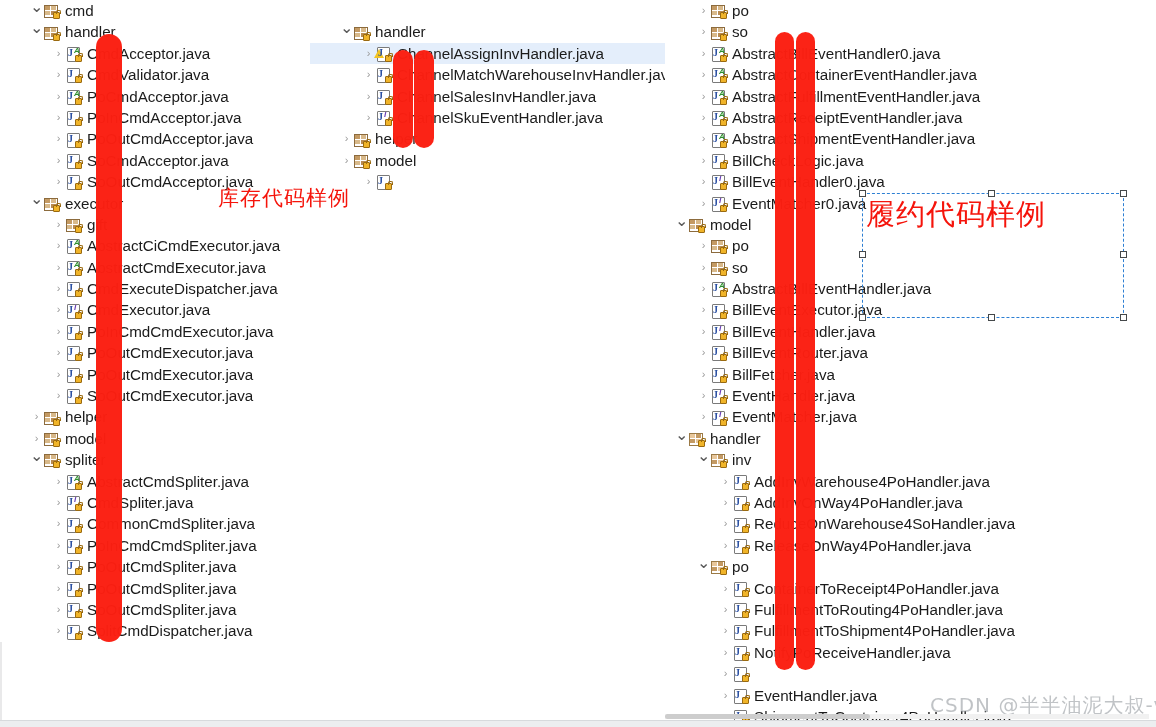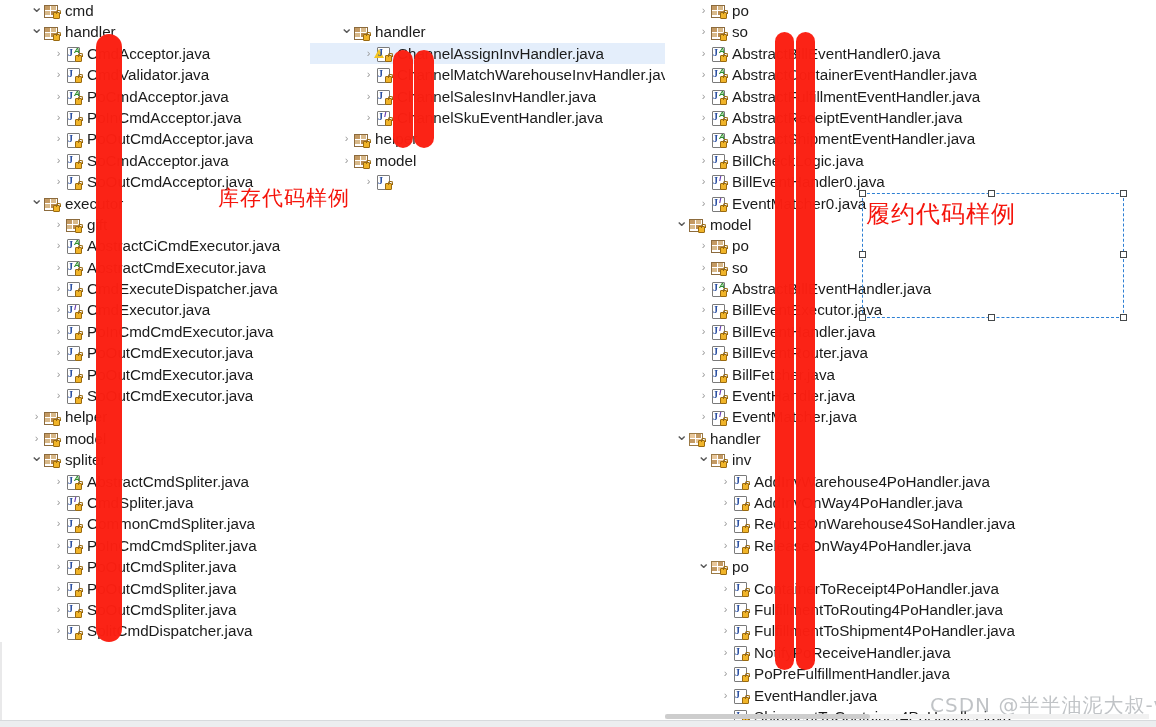--- a/index.html
+++ b/index.html
@@ -714,21 +714,20 @@
         <span class="ico java">
           <i class="lock"></i>
         </span>
         <span class="lbl">NotifyPoReceiveHandler.java</span>
       </div>
       <div class="row" style="padding-left: 54px;">
         <span class="arrow">›</span>
         <span class="ico java">
           <i class="lock"></i>
         </span>
-        <span class="lbl">PoPreFulfillmentHandler.java</span>
       </div>
       <div class="row" style="padding-left: 54px;">
         <span class="arrow">›</span>
         <span class="ico java">
           <i class="lock"></i>
         </span>
         <span class="lbl">EventHandler.java</span>
       </div>
       <div class="row" style="padding-left: 54px;">
         <span class="arrow">›</span>
@@ -740,21 +739,21 @@
     </div>
 
   <div class="redbar" style="left:96px; top:34px; width:26px; height:608px;"></div>
   <div class="redbar" style="left:393px; top:50px; width:20px; height:98px;"></div>
   <div class="redbar" style="left:414px; top:50px; width:20px; height:98px;"></div>
   <div class="redbar" style="left:775px; top:32px; width:19px; height:638px;"></div>
   <div class="redbar" style="left:796px; top:32px; width:19px; height:638px;"></div>
 
   <div class="redtext" style="left:218px; top:186px;">库存代码样例</div>
 
-  <div class="redtext" style="left:866px; top:202px; font-size:24px;">履约代码样例</div>
+  <div class="redtext" style="left:866px; top:202px; font-size:29px;">履约代码样例</div>
 
   <div class="selbox" style="left:862px; top:193px; width:262px; height:125px;">
     <div class="handle" style="left:-4px;  top:-4px;"></div>
     <div class="handle" style="left:125px; top:-4px;"></div>
     <div class="handle" style="right:-4px; top:-4px;"></div>
     <div class="handle" style="left:-4px;  top:57px;"></div>
     <div class="handle" style="right:-4px; top:57px;"></div>
     <div class="handle" style="left:-4px;  bottom:-4px;"></div>
     <div class="handle" style="left:125px; bottom:-4px;"></div>
     <div class="handle" style="right:-4px; bottom:-4px;"></div>

